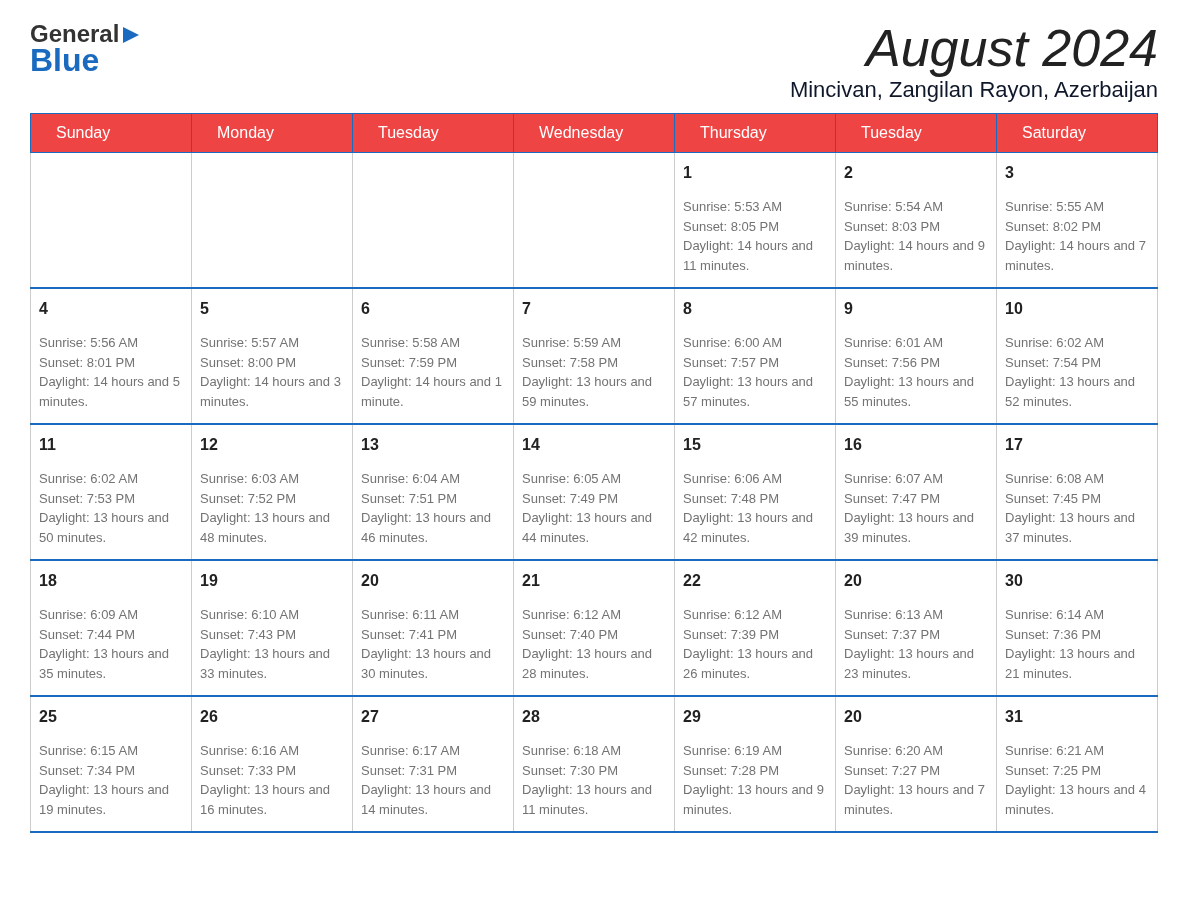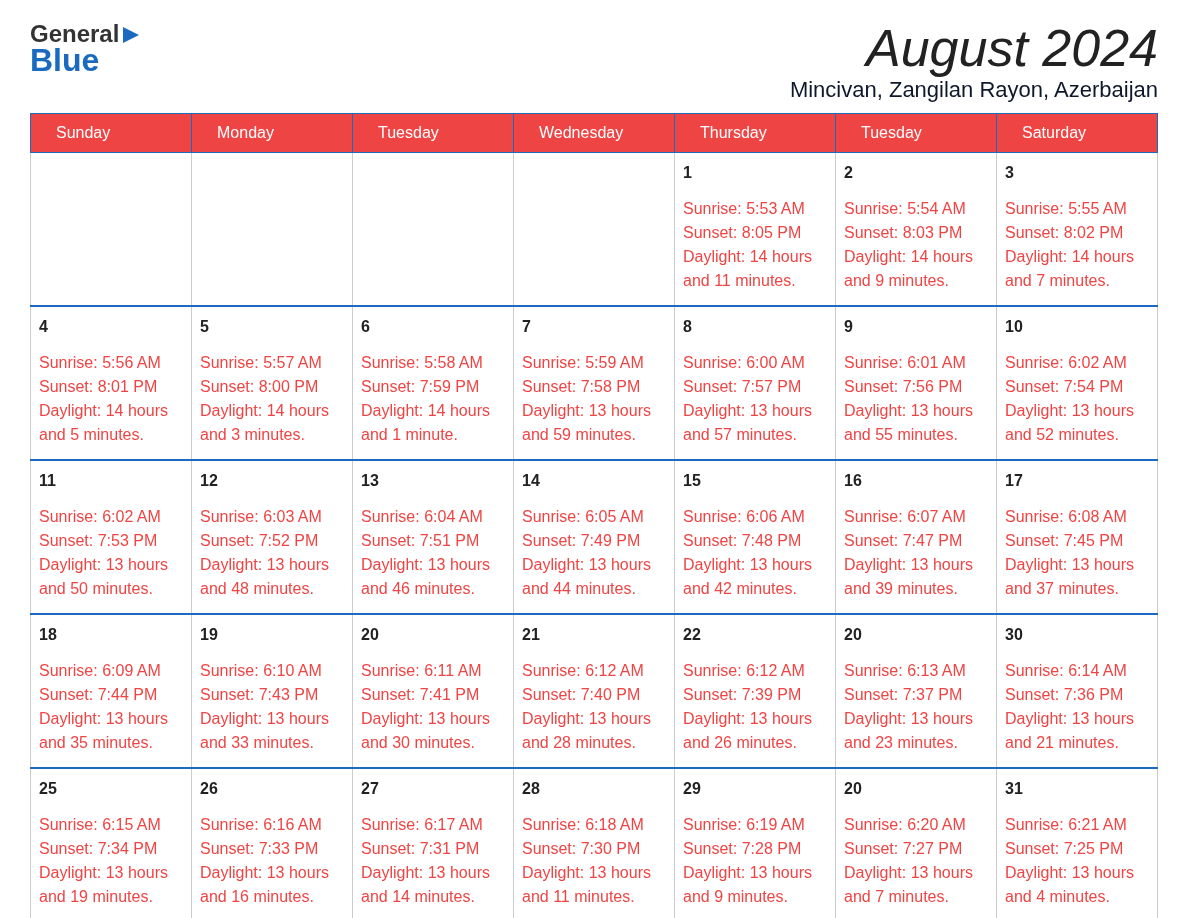--- a/index.html
+++ b/index.html
@@ -61,22 +61,22 @@
       line-height: 1.5;
     }
     .calendar td .day-num {
       font-size: 16px;
       font-weight: bold;
       color: #222;
       display: block;
       margin-bottom: 4px;
     }
     .calendar td .day-info {
-      color: #ef4444;
-      font-size: 16px;
+      color: #737373;
+      font-size: 13px;
       margin-top: 12px;
     }
     .calendar tr td {
       border-bottom: 2px solid #1a6bbf;
     }
     .calendar thead tr th {
       border: 1px solid #1a6bbf;
     }
     .empty-cell {
       background: #fff;

